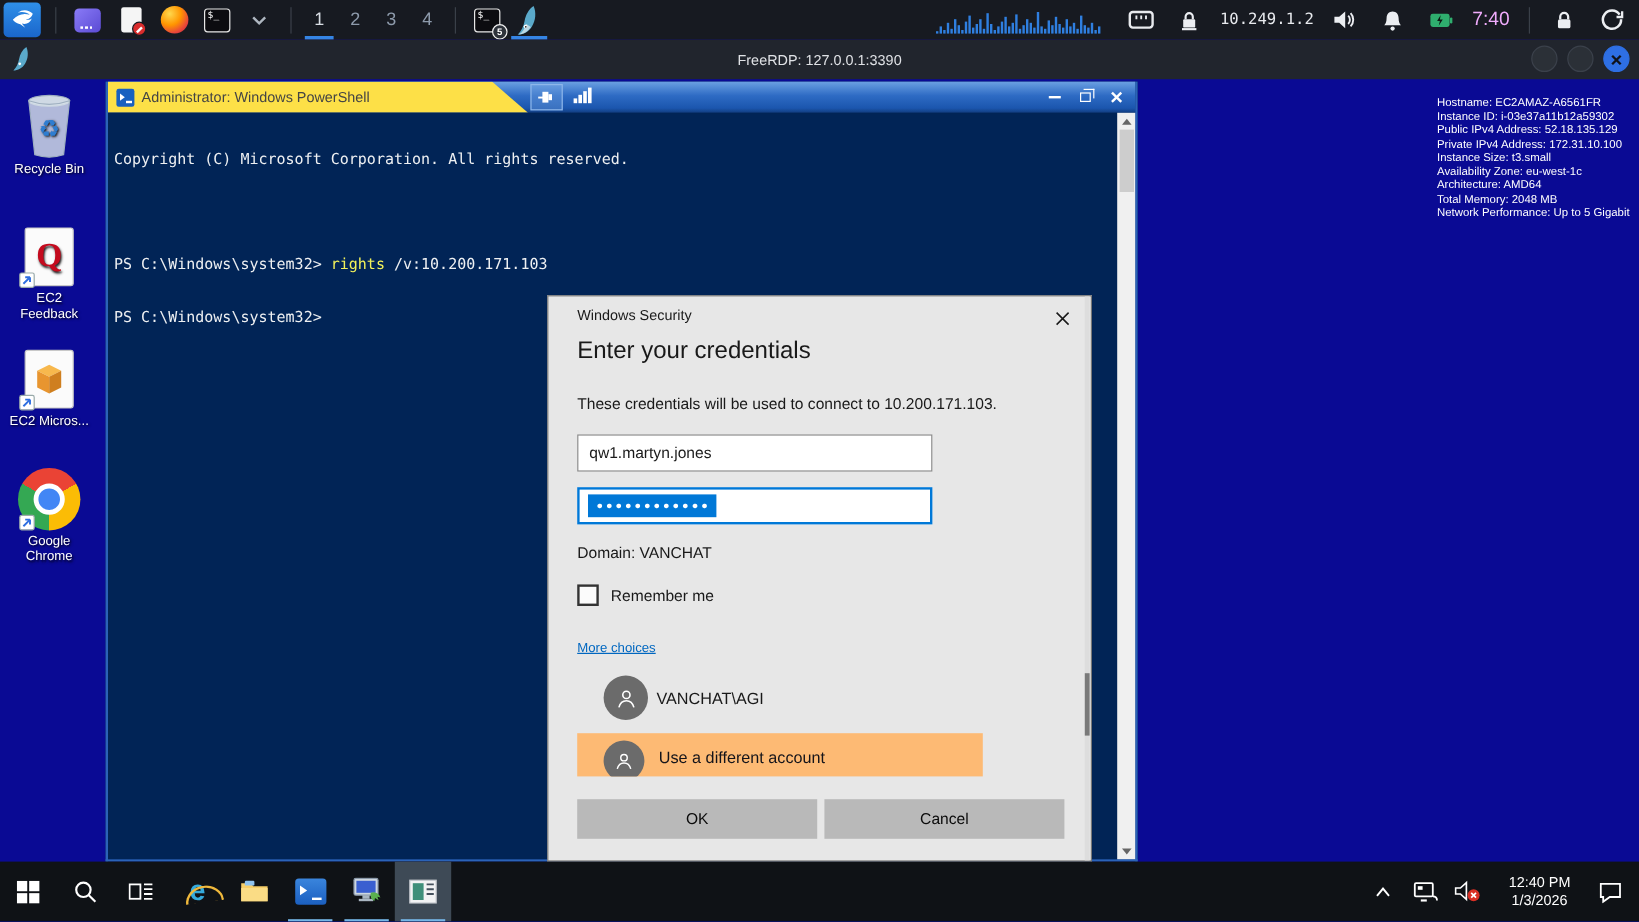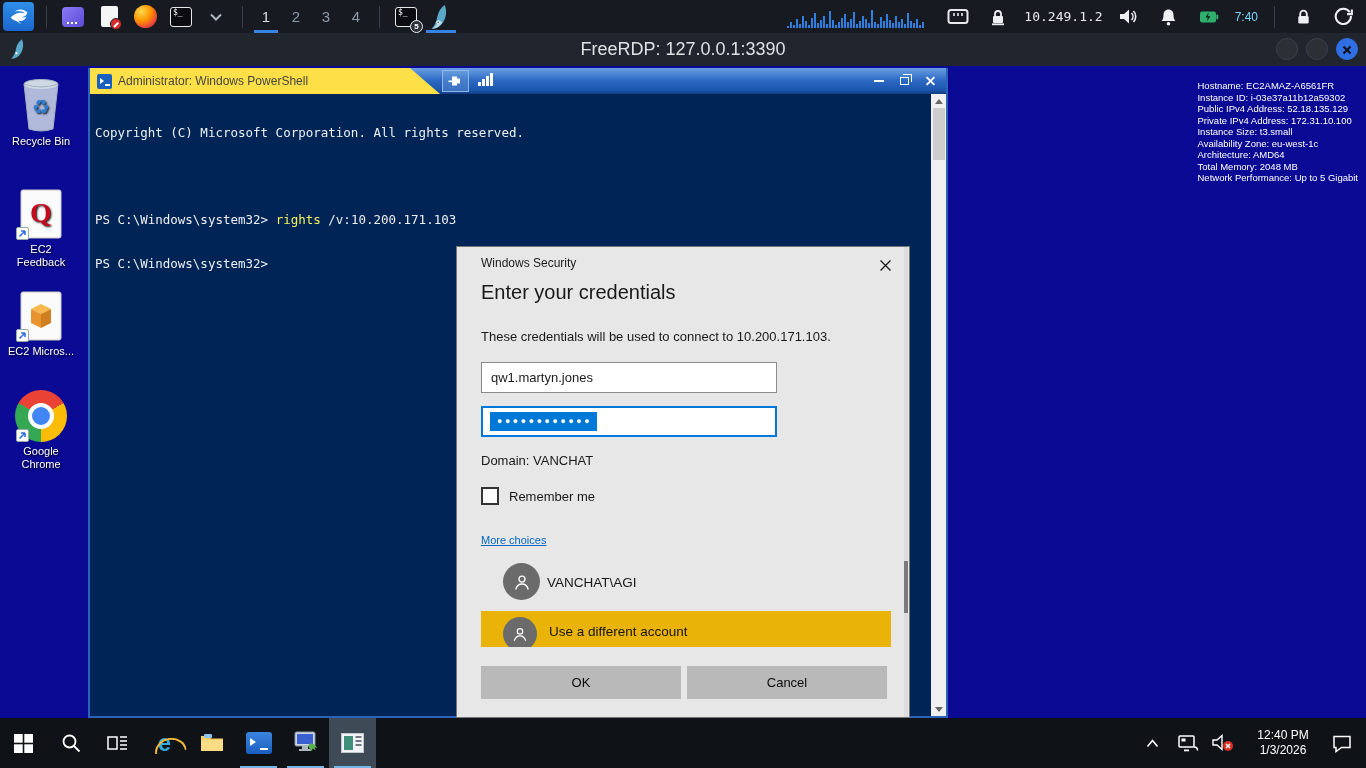--- a/index.html
+++ b/index.html
@@ -32,26 +32,26 @@
   .term-badge { position:absolute; right:-2px; bottom:-1px; width:13px; height:13px; border-radius:50%;
                 background:#2e333b; border:1.5px solid #f2f2f2; color:#fff; font-size:8px; font-weight:bold;
                 display:flex; align-items:center; justify-content:center; }
   .shark-wrap { width:34px; height:33px; display:flex; align-items:center; justify-content:center; position:relative; }
   .shark-wrap.active::after { content:""; position:absolute; bottom:0; left:2px; right:2px; height:3px; background:#3584e4; }
   .tb-right { margin-left:auto; display:flex; align-items:center; height:33px; }
   .spectrum { display:flex; align-items:flex-end; gap:1px; height:22px; margin-right:14px; }
   .sbar { width:2px; background:#2f7fe0; }
   .tb-right .tb-ic { margin:0 5px; }
   .ip-text { color:#e8eaee; font-size:13px; font-family:"DejaVu Sans Mono",monospace; margin:0 6px; }
-  .clock-text { color:#7dd3fc; font-size:12px; margin:0 8px 0 6px; }
+  .clock-text { color:#f0abfc; font-size:16px; margin:0 8px 0 6px; }
 
   
   .frdp-bar { position:absolute; top:33px; left:0; width:1366px; height:33px; background:#21252d;
               display:flex; align-items:center; justify-content:center; z-index:30; }
-  .frdp-title { color:#dfe1e5; font-size:18px; }
+  .frdp-title { color:#dfe1e5; font-size:12px; }
   .frdp-icon { position:absolute; left:10px; top:5px; }
   .frdp-btns { position:absolute; right:8px; top:5px; display:flex; gap:8px; }
   .frdp-btn { width:22px; height:22px; border-radius:50%; background:#2b3037; border:1px solid #3b414b; }
   .frdp-btn.close { background:#2e6fe4; border-color:#2e6fe4; position:relative; }
   .frdp-btn.close::before, .frdp-btn.close::after { content:""; position:absolute; left:5px; top:9.5px; width:10px; height:2px; background:#10131a; }
   .frdp-btn.close::before { transform:rotate(45deg); } .frdp-btn.close::after { transform:rotate(-45deg); }
 
   
   .sysinfo { position:absolute; top:80px; right:8px; z-index:6; color:#ffffff; font-size:9.5px; line-height:11.5px; white-space:nowrap; text-align:left; }
   .dicon { position:absolute; left:8px; width:66px; text-align:center; color:#fff; font-size:11px; line-height:13px;
@@ -106,21 +106,21 @@
   .inp.user { top:115px; border:1px solid #8a8a8a; }
   .inp.pass { top:159px; border:2px solid #0078d7; padding-left:7px; }
   .pw-sel { background:#0078d7; color:#fff; font-size:9px; letter-spacing:2.5px; padding:5px 5px 5px 7px; line-height:9px; }
   .dlg-domain { position:absolute; left:24px; top:206px; font-size:13px; color:#191919; }
   .chk { position:absolute; left:24px; top:240px; width:18px; height:18px; background:#fbfbfb; border:2px solid #333; }
   .chk-lbl { position:absolute; left:52px; top:242px; font-size:13px; color:#191919; }
   .more { position:absolute; left:24px; top:287px; font-size:11px; color:#0067c0;text-decoration:underline; }
   .avatar { border-radius:50%; background:#6b6b6b; display:flex; align-items:center; justify-content:center; }
   .acct1-av { position:absolute; left:46px; top:316px; width:37px; height:37px; }
   .acct1-lbl { position:absolute; left:90px; top:328px; font-size:13.5px; color:#191919; }
-  .acct2 { position:absolute; left:24px; top:364px; width:410px; height:36px; background:#eab308; overflow:hidden; }
+  .acct2 { position:absolute; left:24px; top:364px; width:338px; height:36px; background:#fdba74; overflow:hidden; }
   .acct2-av { position:absolute; left:22px; top:6px; width:34px; height:34px; }
   .acct2-lbl { position:absolute; left:68px; top:13px; font-size:13.5px; color:#14141a; }
   .dbtn { position:absolute; top:419px; width:200px; height:33px; background:#b9b9b9; display:flex; align-items:center; justify-content:center;
           font-size:13px; color:#0a0a0a; }
   .dbtn.ok { left:24px; } .dbtn.cancel { left:230px; }
   .dlg-scroll { position:absolute; right:1px; top:0; bottom:0; width:4px; background:#dddddd; }
   .dlg-scroll .thumb { position:absolute; top:314px; left:0; width:4px; height:52px; background:#7a7a7a; }
 
   
   .taskbar { position:absolute; left:0; bottom:0; width:1366px; height:50px; background:#0f1216;

